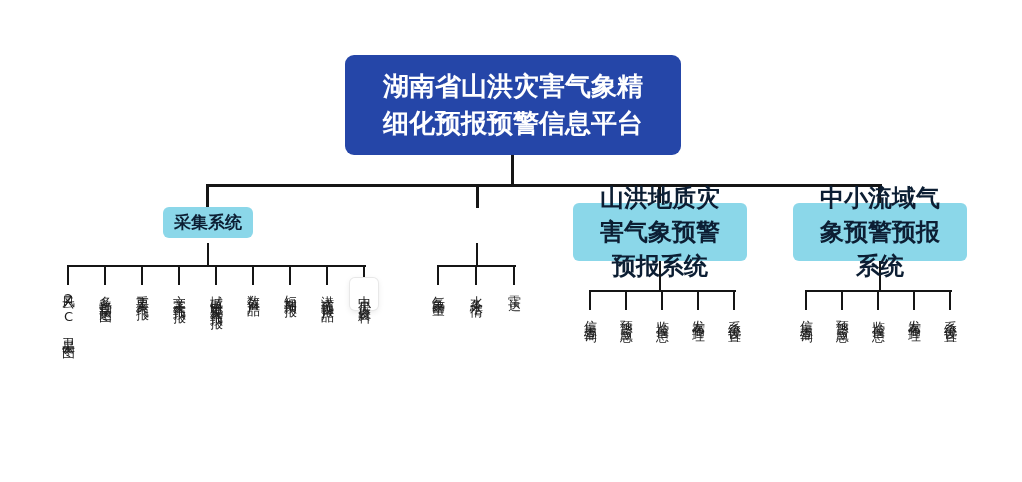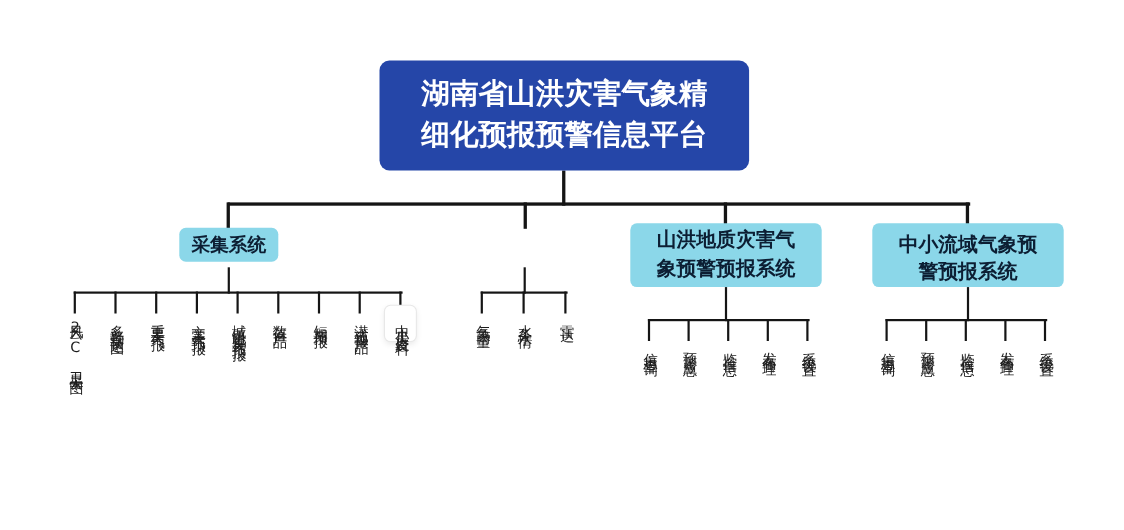--- a/index.html
+++ b/index.html
@@ -23,21 +23,21 @@
   .node.root{
     background:var(--root-bg,#2546a8);color:#ffffff;
     font-size:26px;font-weight:bold;border-radius:9px;line-height:1.42;
   }
   .node.root .inner{width:276px;word-break:break-all;}
   .node.branch{
     background:var(--branch-bg,#8bd7e9);color:#0c1e33;
     font-weight:bold;border-radius:6px;
   }
   .node.branch.small{font-size:17px;}
-  .node.branch.big{font-size:18px;line-height:1.42;}
+  .node.branch.big{font-size:24px;line-height:1.42;}
   .node.branch.big .inner{width:134px;word-break:break-all;}
 
   
   .leaf{
     position:absolute;transform:translateX(-50%);
     writing-mode:vertical-rl;text-orientation:upright;
     font-size:13px;letter-spacing:3px;color:#1c1c1c;white-space:nowrap;
   }
   .leaf.highlight{
     background:var(--highlight-bg,#ffffff);
@@ -94,21 +94,21 @@
   <div class="node root" style="left:345px;top:55px;width:336px;height:100px;">
     <div class="inner">湖南省山洪灾害气象精细化预报预警信息平台</div>
   </div>
 
   <div class="node branch small" style="left:163px;top:207px;width:90px;height:31px;">
     <span>采集系统</span>
   </div>
   <div class="node branch big" style="left:573px;top:203px;width:174px;height:58px;">
     <div class="inner">山洪地质灾害气象预警预报系统</div>
   </div>
-  <div class="node branch big" style="left:793px;top:203px;width:174px;height:58px;align-items:flex-end;">
+  <div class="node branch big" style="left:793px;top:203px;width:174px;height:58px;">
     <div class="inner">中小流域气象预警预报系统</div>
   </div>
 
   <div class="leaf" style="left:68px;top:285px;">风云2C卫星云图</div>
   <div class="leaf" style="left:105px;top:285px;">多普勒雷达图</div>
   <div class="leaf" style="left:142px;top:285px;">重要天气报</div>
   <div class="leaf" style="left:179px;top:285px;">文字天气预报</div>
   <div class="leaf" style="left:216px;top:285px;">城镇电视天气预报</div>
   <div class="leaf" style="left:253px;top:285px;">数值产品</div>
   <div class="leaf" style="left:290px;top:285px;">短期预报</div>

